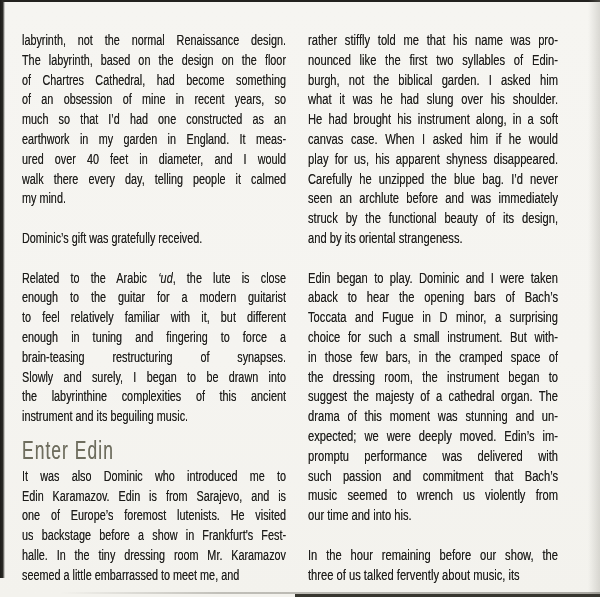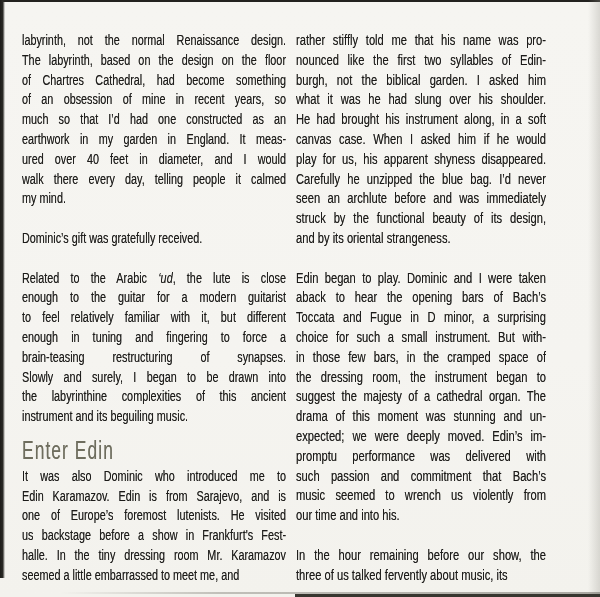--- a/index.html
+++ b/index.html
@@ -16,21 +16,21 @@
   .edge-left{position:absolute;top:0;left:0;width:5px;height:578px;
     background:linear-gradient(to right,#1d1c19 0%,#2a2925 55%,rgba(42,41,37,0) 100%);}
   .edge-right{position:absolute;top:0;right:0;width:12px;height:597px;
     background:linear-gradient(to right,rgba(160,158,150,0) 0%,rgba(150,148,140,0.30) 100%);}
   .edge-bottom-light{position:absolute;left:60px;bottom:3px;width:540px;height:2px;
     background:linear-gradient(to right,rgba(130,128,120,0) 0%,rgba(130,128,120,0.45) 30%,rgba(110,108,100,0.55) 100%);}
   .edge-bottom-dark{position:absolute;left:295px;bottom:0;width:305px;height:3px;background:#37362f;}
 
   .col{position:absolute;top:30px;overflow:hidden;}
   .col-left{left:22px;width:264px;height:562px;}
-  .col-right{left:296px;width:250px;height:562px;}
+  .col-right{left:308px;width:250px;height:562px;}
   .col-inner{display:flex;flex-direction:column;transform-origin:0 0;}
   .col-left  .col-inner{width:378px;transform:scaleX(0.6984);}
   .col-right .col-inner{width:347px;transform:scaleX(0.7205);}
 
   .line{
     font-size:15.5px;line-height:19.8px;
     text-align:justify;text-align-last:justify;
     text-shadow:0 0 0.6px rgba(30,29,26,0.55);
   }
   .line.last{text-align-last:left;}

